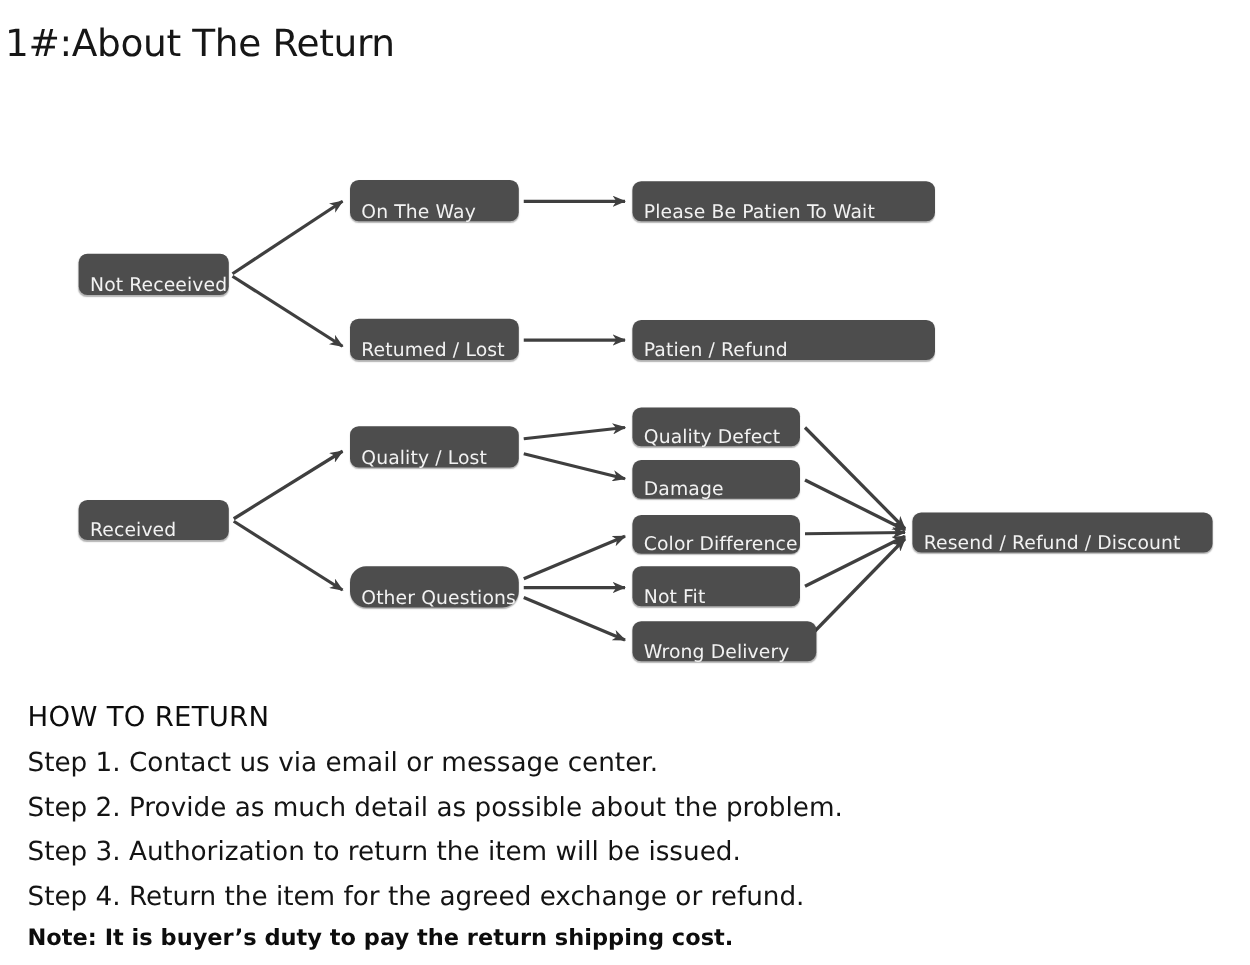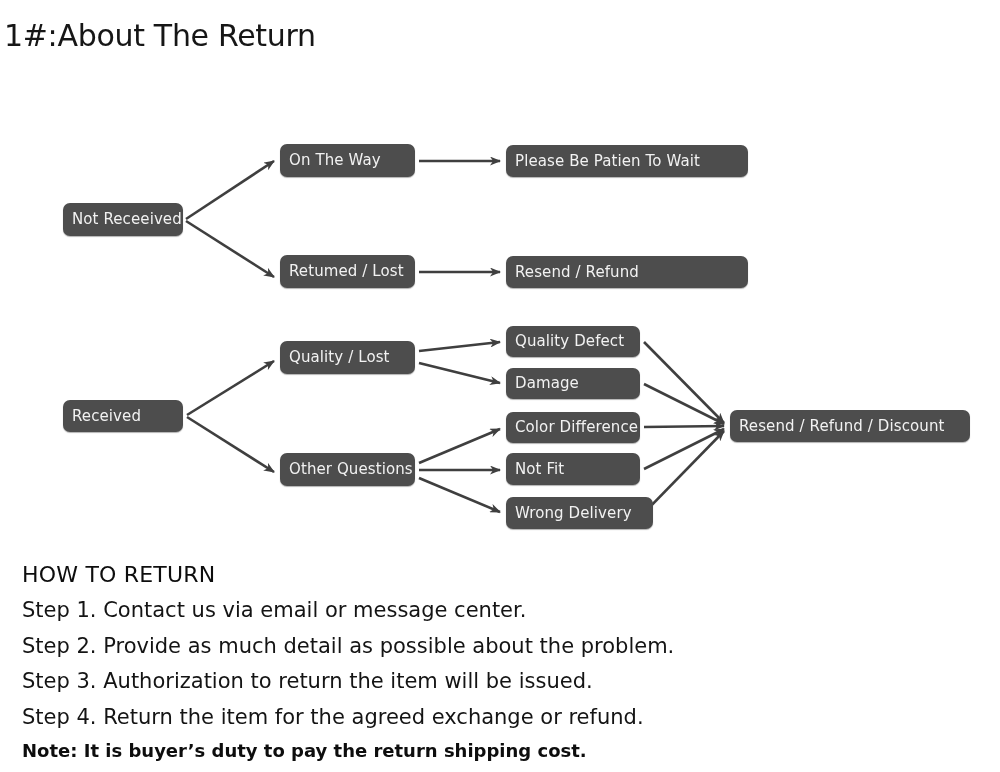--- a/index.html
+++ b/index.html
@@ -41,21 +41,21 @@
   }
   .node {
     position: absolute;
     box-sizing: border-box;
     background: #4d4d4d;
     color: #f2f2f2;
     border-radius: 7px;
     font-size: 15px;
     line-height: 1;
     display: flex;
-    align-items: center;
+    align-items: flex-end;
     padding-left: 9px;
     white-space: nowrap;
     letter-spacing: 0.1px;
     box-shadow: 0 1px 1px rgba(0,0,0,0.30);
     font-family: "DejaVu Sans", "Liberation Sans", sans-serif;
   }
   .node span { display: inline-block; }
 
   
   .howto {
@@ -138,32 +138,32 @@
 
   <div class="node" style="left:280px; top:255px; width:135px; height:33px;">
     <span>Retumed / Lost</span>
   </div>
 
   <div class="node" style="left:506px; top:145px; width:242px; height:32px;">
     <span>Please Be Patien To Wait</span>
   </div>
 
   <div class="node" style="left:506px; top:256px; width:242px; height:32px;">
-    <span>Resend / Refund</span>
+    <span>Patien / Refund</span>
   </div>
 
   <div class="node" style="left:63px; top:400px; width:120px; height:32px;">
     <span>Received</span>
   </div>
 
   <div class="node" style="left:280px; top:341px; width:135px; height:33px;">
     <span>Quality / Lost</span>
   </div>
 
-  <div class="node" style="left:280px; top:453px; width:135px; height:33px;">
+  <div class="node" style="left:280px; top:453px; width:135px; height:33px;border-radius:13px;">
     <span>Other Questions</span>
   </div>
 
   <div class="node" style="left:506px; top:326px; width:134px; height:31px;">
     <span>Quality Defect</span>
   </div>
 
   <div class="node" style="left:506px; top:368px; width:134px; height:31px;">
     <span>Damage</span>
   </div>

